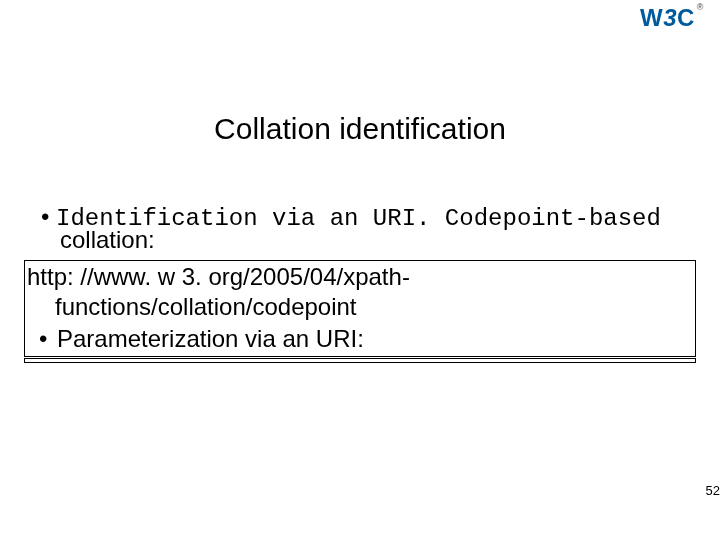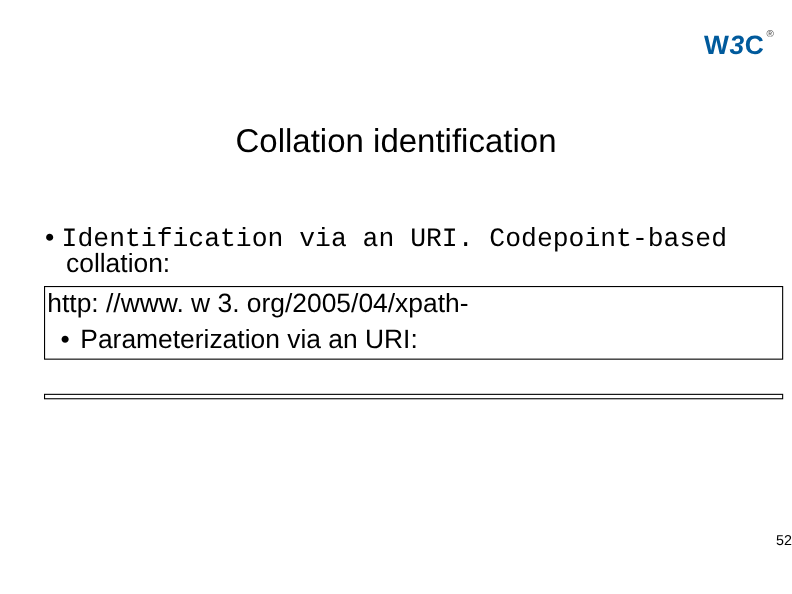--- a/index.html
+++ b/index.html
@@ -8,21 +8,21 @@
     width: 720px;
     height: 540px;
     background: #fff;
     font-family: Arial, Helvetica, sans-serif;
     color: #000;
     position: relative;
     overflow: hidden;
   }
   .logo {
     position: absolute;
-    top: 28px;
+    top: 4px;
     right: 18px;
     font-weight: bold;
     font-size: 24px;
     letter-spacing: 0.5px;
     font-family: "Arial Black", Arial, sans-serif;
     color: #005a9c;
   }
   .logo .slash {
     font-style: italic;
   }
@@ -65,21 +65,20 @@
   }
   .box {
     position: absolute;
     left: 24px;
     width: 672px;
     border: 1px solid #000;
     font-size: 24px;
     line-height: 1.25;
     padding: 1px 2px 2px 2px;
     box-sizing: border-box;
-    margin-left: 16px;
   }
   .box1 { top: 260px; }
   .b2-row {
     margin-top: 2px;
     padding-left: 12px;
   }
   .b2-row .dot {
     display: inline-block;
     width: 18px;
   }
@@ -102,20 +101,21 @@
 
 <div class="title">Collation identification</div>
 
 <div class="bullet-row b1">
   <span class="dot">•</span><span>Identification via an URI. Codepoint-based</span>
 </div>
 <div class="b1-cont">collation:</div>
 
 <div class="box box1">
   <div>http: //www. w 3. org/2005/04/xpath-</div>
+  <div style="padding-left:28px">functions/collation/codepoint</div>
   <div class="b2-row">
     <span class="dot">•</span><span>Parameterization via an URI:</span>
   </div>
 </div>
 
 <div class="box box2">
 </div>
 
 <div class="pagenum">52</div>
 

